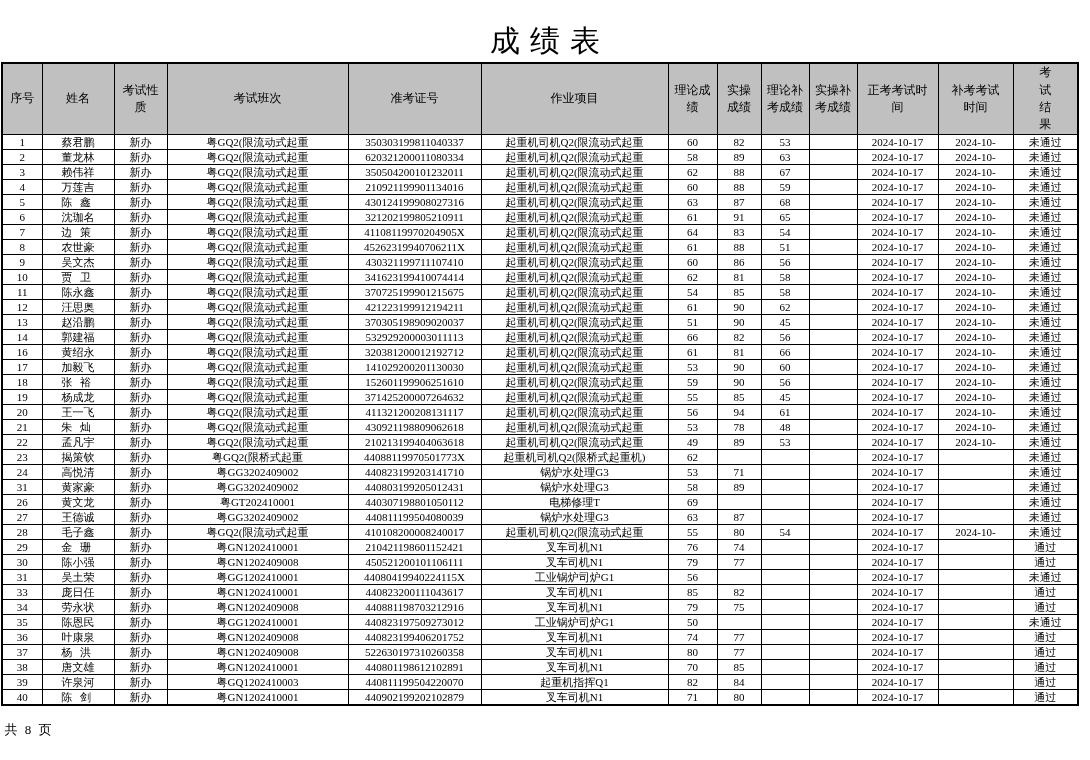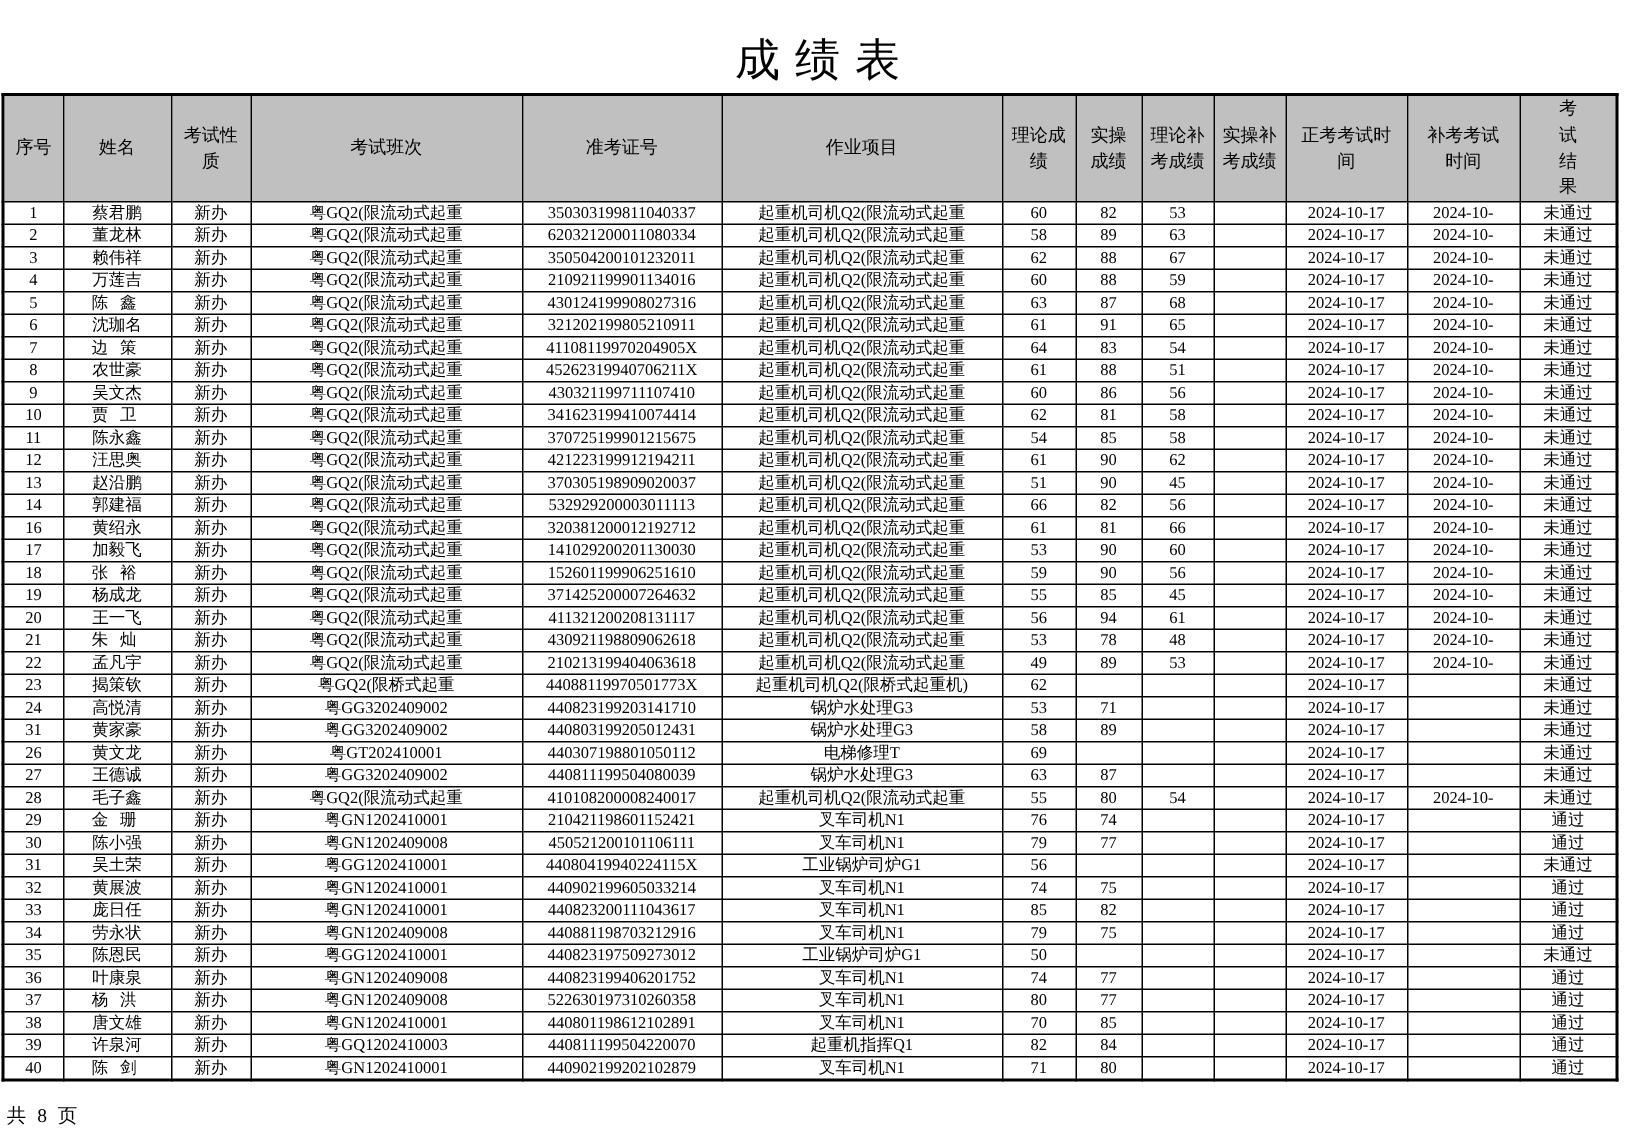--- a/index.html
+++ b/index.html
@@ -569,35 +569,20 @@
           <td>工业锅炉司炉G1</td>
           <td>56</td>
           <td></td>
           <td></td>
           <td></td>
           <td>2024-10-17</td>
           <td></td>
           <td>未通过</td>
         </tr>
         <tr>
-          <td>32</td>
-          <td>黄展波</td>
-          <td>新办</td>
-          <td>粤GN1202410001</td>
-          <td>440902199605033214</td>
-          <td>叉车司机N1</td>
-          <td>74</td>
-          <td>75</td>
-          <td></td>
-          <td></td>
-          <td>2024-10-17</td>
-          <td></td>
-          <td>通过</td>
-        </tr>
-        <tr>
           <td>33</td>
           <td>庞日任</td>
           <td>新办</td>
           <td>粤GN1202410001</td>
           <td>440823200111043617</td>
           <td>叉车司机N1</td>
           <td>85</td>
           <td>82</td>
           <td></td>
           <td></td>

